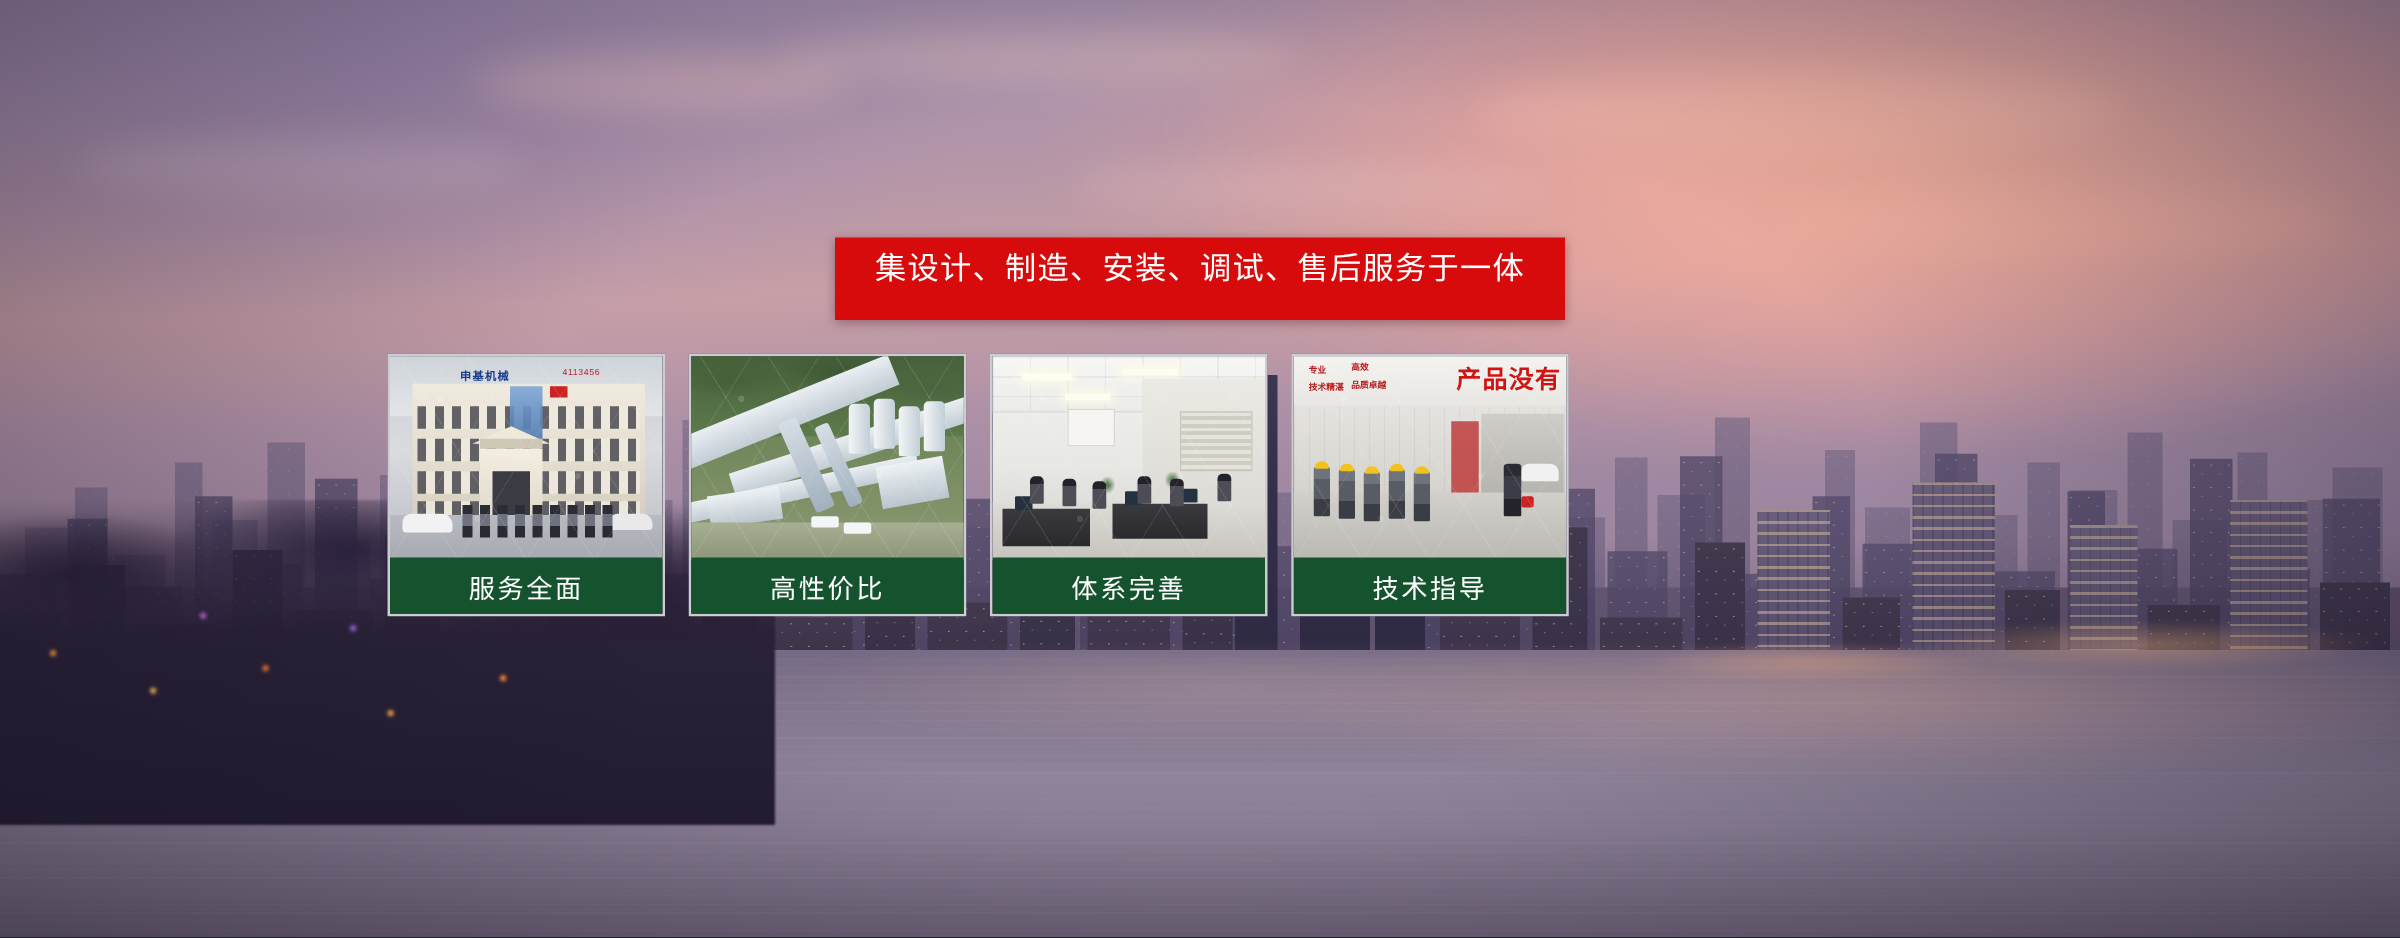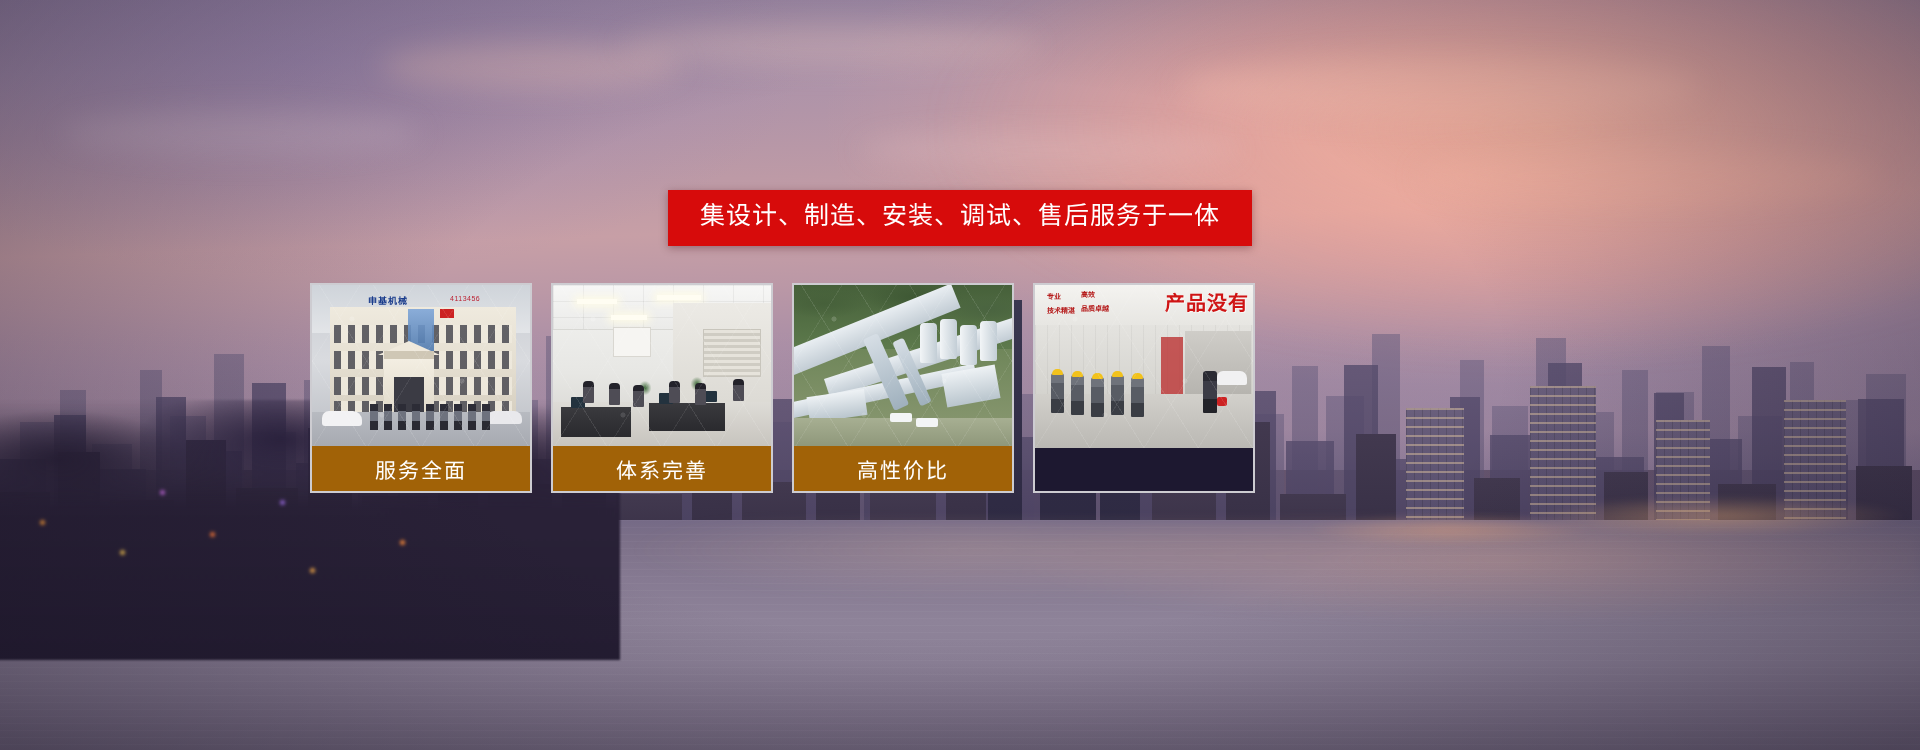--- a/index.html
+++ b/index.html
@@ -228,21 +228,21 @@
   .subbar {
     position: absolute;
     left: 50%;
     top: 190px;
     transform: translateX(-50%);
     background: #d70b0b;
     color: #ffffff;
     font-size: 25px;
     line-height: 25px;
     letter-spacing: 1px;
-    padding: 13px 32px 18px 32px;
+    padding: 13px 32px 28px 32px;
     white-space: nowrap;
     box-shadow: 0 2px 8px rgba(60,10,20,0.35);
   }
 
   
   .cards {
     position: absolute;
     left: 310px;
     top: 283px;
     width: 1250px;
@@ -264,21 +264,21 @@
     left: 0; top: 0;
     width: 100%;
     height: 163px;
     overflow: hidden;
   }
   .card-cap {
     position: absolute;
     left: 0; bottom: 0;
     width: 100%;
     height: 45px;
-    background: #a16207;
+    background: #14532d;
     color: #fff;
     font-size: 21px;
     letter-spacing: 2px;
     display: flex;
     align-items: center;
     justify-content: center;
     margin-top: 15px;
   }
   .wm {
     position: absolute;
@@ -586,20 +586,44 @@
             <div class="person" style="left:156px;"></div>
             <div class="person" style="left:170px;"></div>
           </div>
           <div class="wm"></div>
         </div>
         <div class="card-cap">服务全面</div>
       </div>
 
       <div class="card">
         <div class="card-photo">
+          <div class="p2">
+            <div class="trees"></div>
+            <div class="slab s1"></div>
+            <div class="slab s2"></div>
+            <div class="slab s3"></div>
+            <div class="duct d1"></div>
+            <div class="duct d2"></div>
+            <div class="silo" style="left:126px;top:38px;"></div>
+            <div class="silo" style="left:146px;top:34px;"></div>
+            <div class="silo" style="left:166px;top:40px;"></div>
+            <div class="silo" style="left:186px;top:36px;"></div>
+            <div class="bldw" style="left:150px;top:84px;width:54px;height:34px;transform:rotate(-10deg);"></div>
+            <div class="bldw" style="left:14px;top:108px;width:58px;height:26px;transform:rotate(-8deg);"></div>
+            <div class="road"></div>
+            <div class="truck" style="left:96px;top:128px;"></div>
+            <div class="truck" style="left:122px;top:133px;"></div>
+          </div>
+          <div class="wm"></div>
+        </div>
+        <div class="card-cap">高性价比</div>
+      </div>
+
+      <div class="card">
+        <div class="card-photo">
           <div class="p3">
             <div class="ceil"></div>
             <div class="lamp" style="left:24px;top:14px;width:40px;"></div>
             <div class="lamp" style="left:104px;top:10px;width:44px;"></div>
             <div class="lamp" style="left:58px;top:30px;width:36px;"></div>
             <div class="lamp" style="left:150px;top:28px;width:40px;"></div>
             <div class="wall"></div>
             <div class="blind"></div>
             <div class="board"></div>
             <div class="floor"></div>
@@ -613,44 +637,20 @@
             <div class="per" style="left:30px;top:96px;"></div>
             <div class="per" style="left:56px;top:98px;"></div>
             <div class="per" style="left:80px;top:100px;"></div>
             <div class="per" style="left:116px;top:96px;"></div>
             <div class="per" style="left:142px;top:98px;"></div>
             <div class="per" style="left:180px;top:94px;"></div>
           </div>
           <div class="wm"></div>
         </div>
         <div class="card-cap">体系完善</div>
-      </div>
-
-      <div class="card">
-        <div class="card-photo">
-          <div class="p2">
-            <div class="trees"></div>
-            <div class="slab s1"></div>
-            <div class="slab s2"></div>
-            <div class="slab s3"></div>
-            <div class="duct d1"></div>
-            <div class="duct d2"></div>
-            <div class="silo" style="left:126px;top:38px;"></div>
-            <div class="silo" style="left:146px;top:34px;"></div>
-            <div class="silo" style="left:166px;top:40px;"></div>
-            <div class="silo" style="left:186px;top:36px;"></div>
-            <div class="bldw" style="left:150px;top:84px;width:54px;height:34px;transform:rotate(-10deg);"></div>
-            <div class="bldw" style="left:14px;top:108px;width:58px;height:26px;transform:rotate(-8deg);"></div>
-            <div class="road"></div>
-            <div class="truck" style="left:96px;top:128px;"></div>
-            <div class="truck" style="left:122px;top:133px;"></div>
-          </div>
-          <div class="wm"></div>
-        </div>
-        <div class="card-cap">高性价比</div>
       </div>
 
       <div class="card">
         <div class="card-photo">
           <div class="p4">
             <div class="banner4">
               <div class="smred" style="left:12px;top:8px;">专业</div>
               <div class="smred" style="left:46px;top:6px;">高效</div>
               <div class="smred" style="left:12px;top:22px;">技术精湛</div>
               <div class="smred" style="left:46px;top:20px;">品质卓越</div>
@@ -669,17 +669,18 @@
             <div class="hat" style="left:57px;top:88px;"></div>
             <div class="wkr" style="left:76px;top:90px;"></div>
             <div class="hat" style="left:77px;top:86px;"></div>
             <div class="wkr" style="left:96px;top:92px;"></div>
             <div class="hat" style="left:97px;top:88px;"></div>
             <div class="lead" style="left:168px;top:86px;"></div>
             <div class="redbag" style="left:182px;top:112px;"></div>
           </div>
           <div class="wm"></div>
         </div>
+        <div class="card-cap">技术指导</div>
       </div>
 
     </div>
   </div>
 </div>
 
 </body></html>

